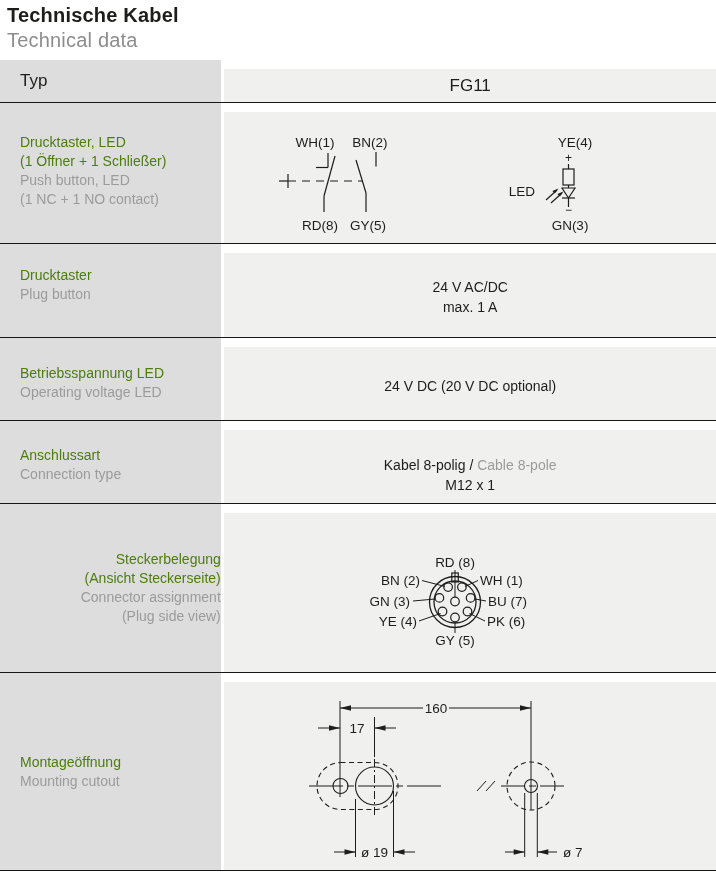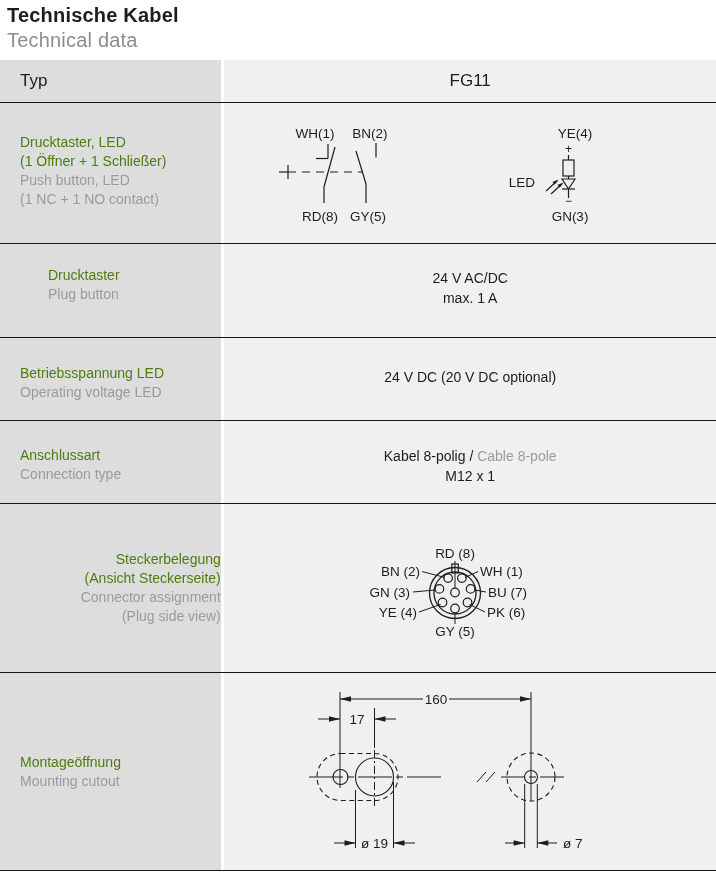--- a/index.html
+++ b/index.html
@@ -7,29 +7,29 @@
     position:relative;width:716px;height:876px;background:#ffffff;
     font-family:"Liberation Sans","DejaVu Sans",sans-serif;
     color:#1d1d1b;overflow:hidden;
   }
   .title-block{height:60px;padding:3px 0 0 7px;box-sizing:border-box;}
   .title-de{font-size:20px;font-weight:700;color:#1d1d1b;line-height:25px;letter-spacing:.2px;}
   .title-en{font-size:20px;font-weight:400;color:#8d8d8d;line-height:24px;letter-spacing:.2px;}
   .trow{display:flex;box-sizing:border-box;border-bottom:1.5px solid #161615;}
   .cell-l{width:243px;background:#dcdddc;box-sizing:border-box;padding-left:20px;}
   .gap{width:4px;background:#ffffff;}
-  .cell-r{width:546px;background:#f0f0ee;box-sizing:border-box;position:relative;}
+  .cell-r{width:546px;background:#f0f0ee;box-sizing:border-box;position:relative;margin-top:9px;}
   .hrow{height:43px;}
   .hrow .cell-l{display:flex;align-items:center;font-size:17px;}
   .hrow .cell-r{display:flex;align-items:center;justify-content:center;font-size:17px;}
   .r1{height:141px;} .r2{height:94px;} .r3{height:83px;} .r4{height:83px;}
   .r5{height:169px;text-align:right;} .r6{height:198px;}
   .lbl{font-size:14px;line-height:19px;}
   .lbl .de{color:#4d7c0f;} .lbl .en{color:#9b9b9b;}
-  .r1 .lbl{padding-top:30px;} .r2 .lbl{padding-top:22px;margin-left:28px;} .r3 .lbl{padding-top:26px;}
+  .r1 .lbl{padding-top:30px;} .r2 .lbl{padding-top:22px;} .r3 .lbl{padding-top:26px;}
   .r4 .lbl{padding-top:25px;} .r5 .lbl{padding-top:46px;} .r6 .lbl{padding-top:80px;}
   .val{font-size:14px;line-height:20px;text-align:center;color:#1d1d1b;}
   .r2 .val{padding-top:24px;} .r3 .val{padding-top:29px;} .r4 .val{padding-top:25px;}
   .val .gray{color:#9b9b9b;}
   svg{display:block;}
   svg text{font-family:"Liberation Sans","DejaVu Sans",sans-serif;font-size:13.5px;fill:#1d1d1b;}
   svg .sm{font-size:12px;}
   svg line,svg circle,svg path,svg rect,svg polyline{stroke:#1d1d1b;fill:none;}
   svg polygon{fill:#1d1d1b;stroke:none;}
 </style>

